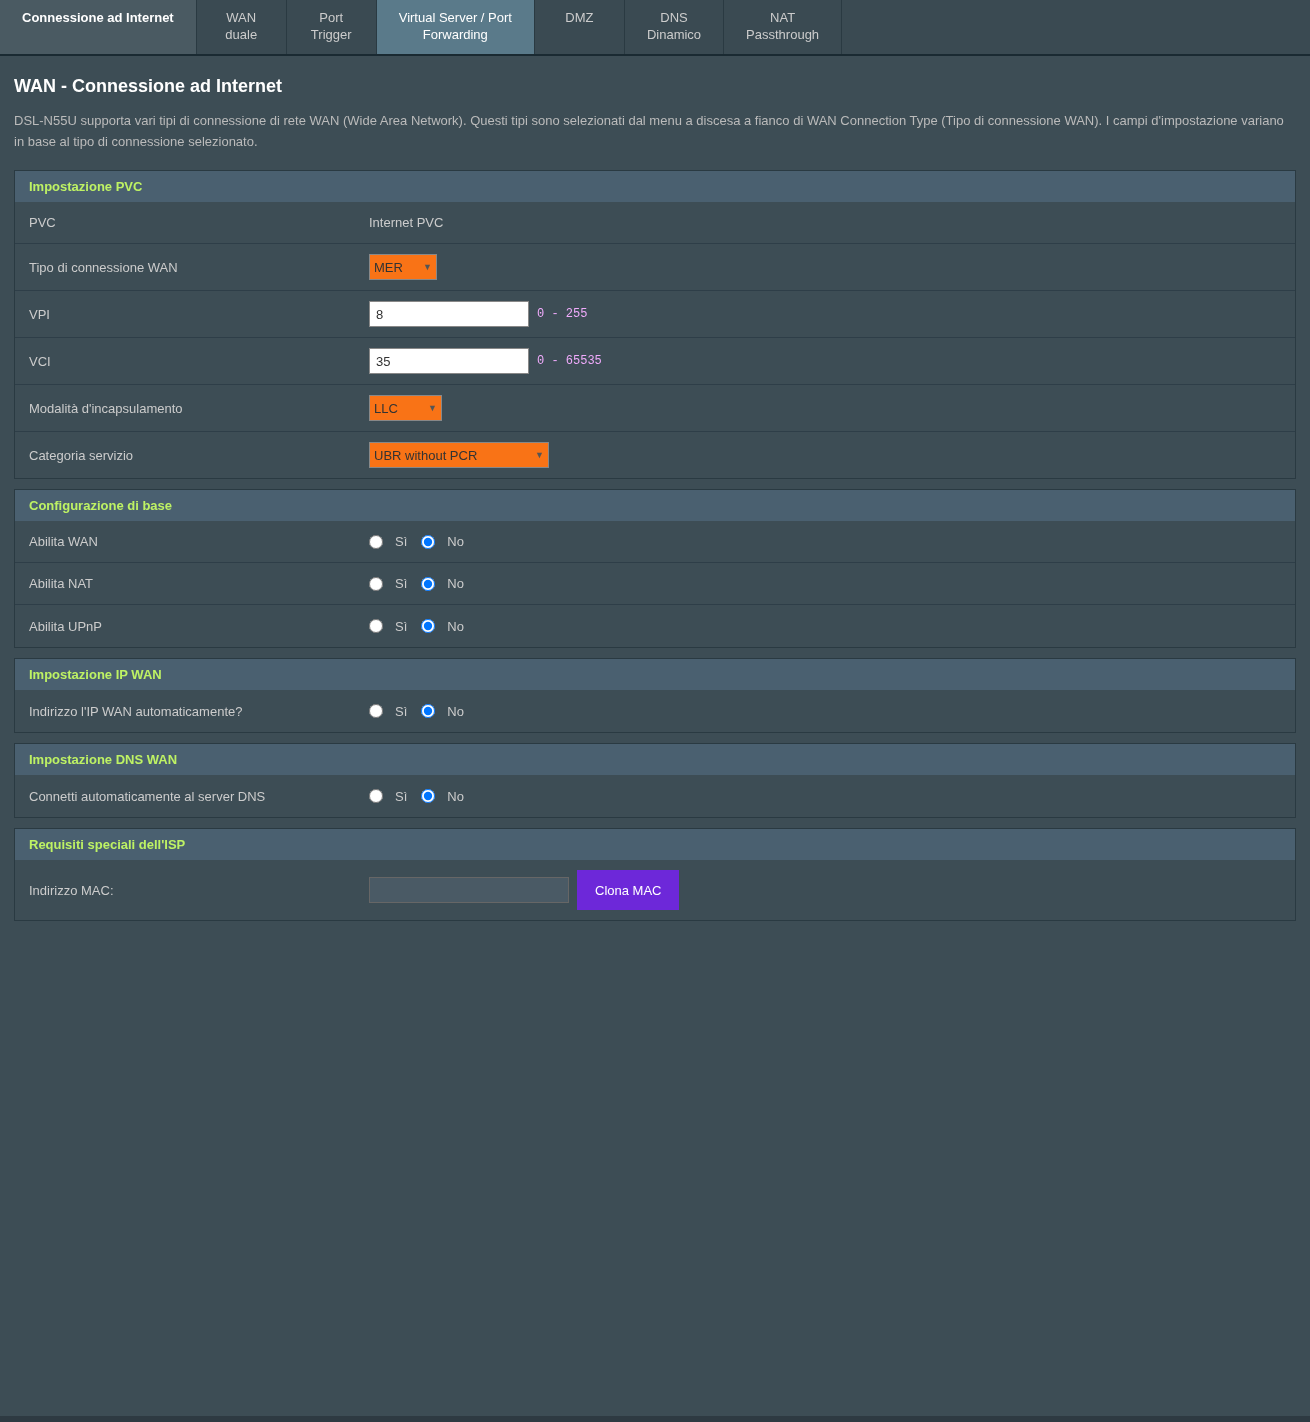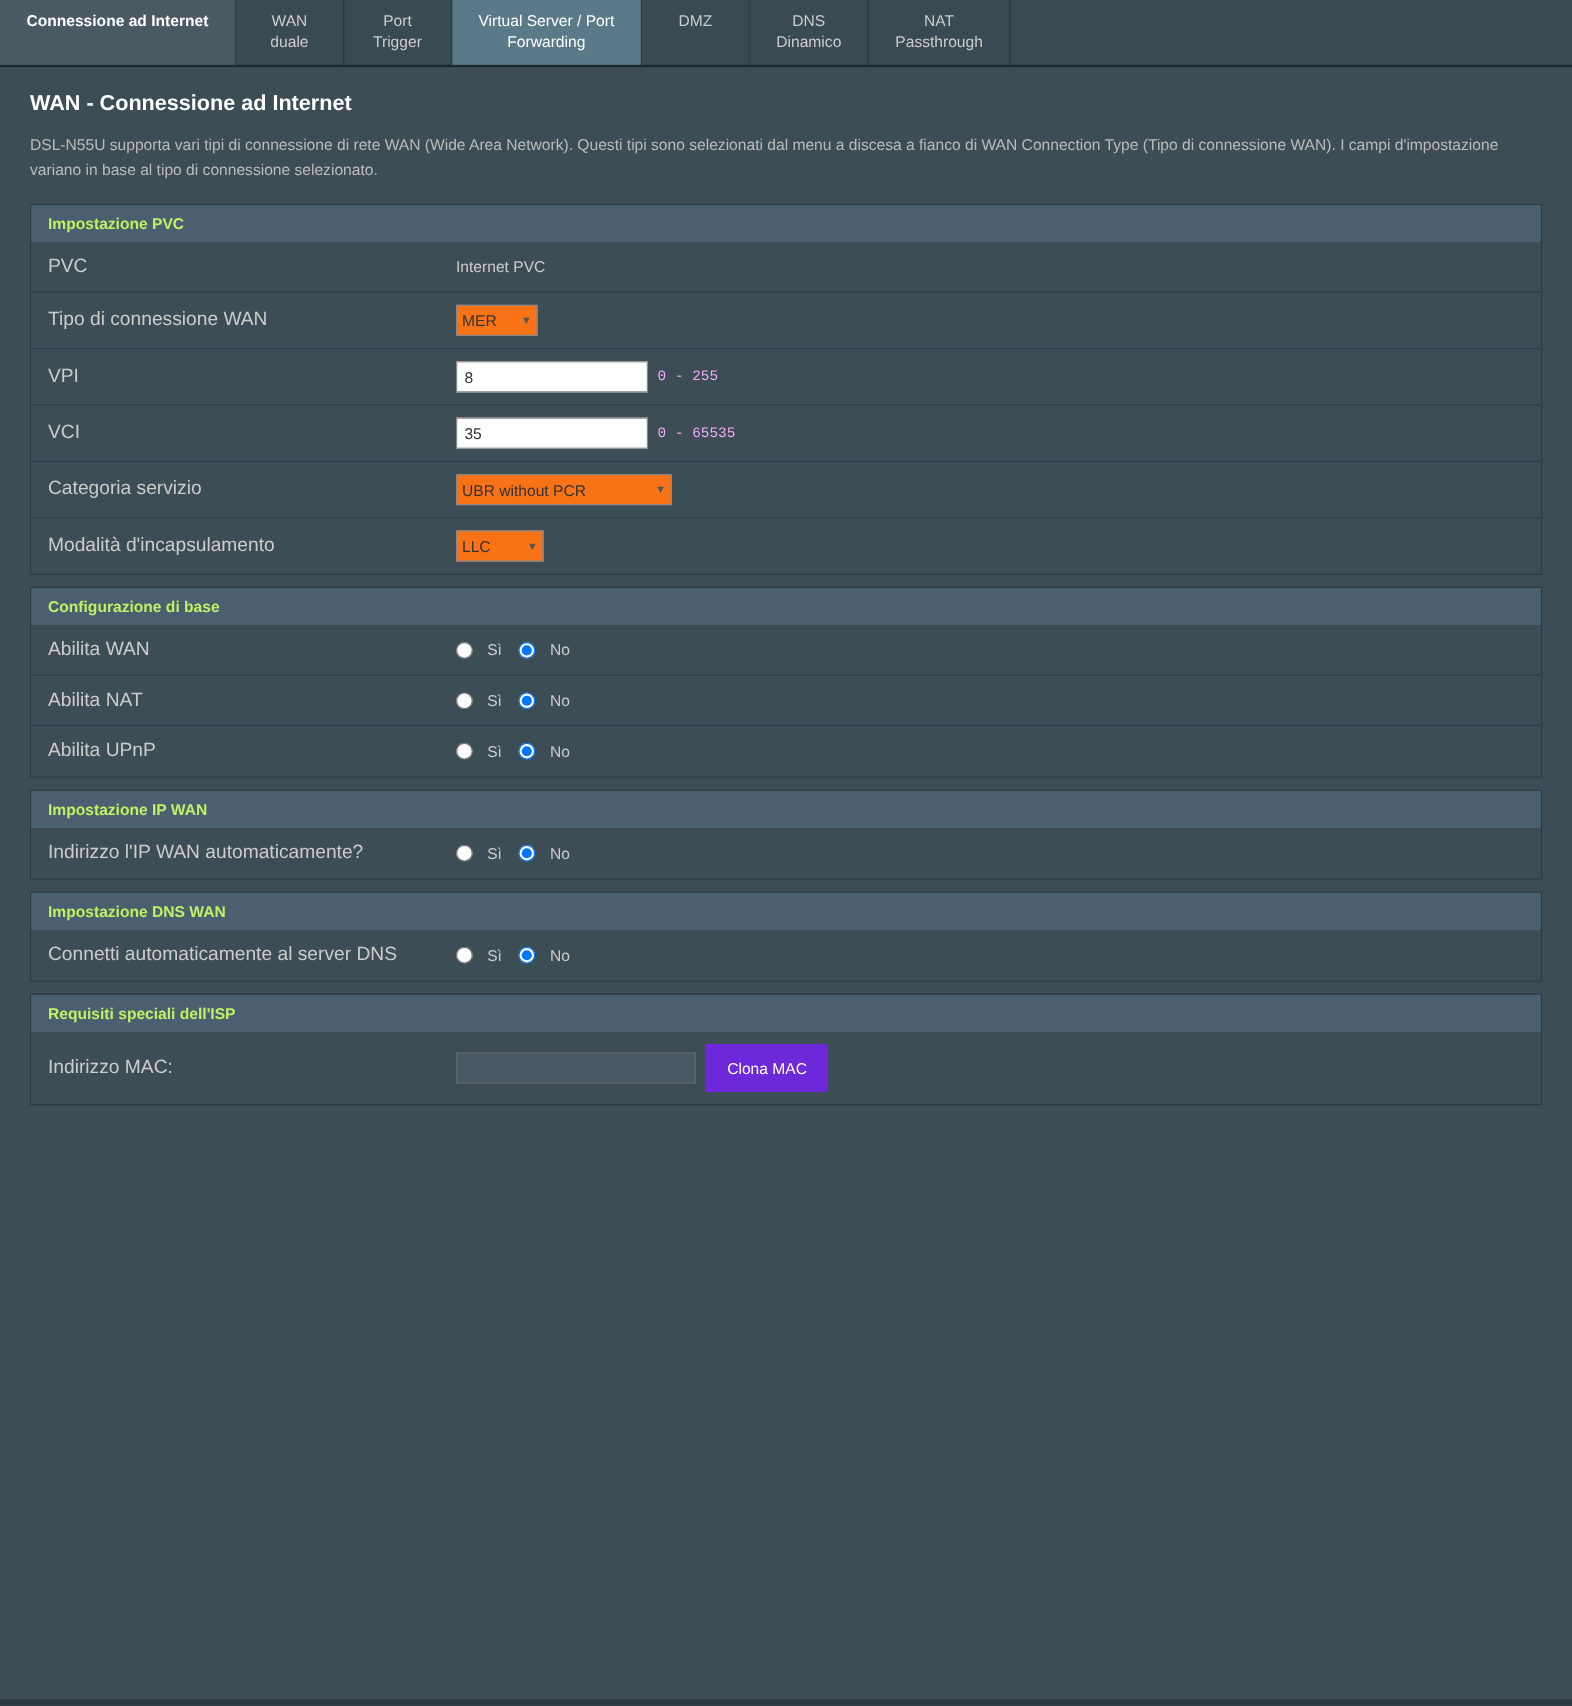--- a/index.html
+++ b/index.html
@@ -33,21 +33,21 @@
       font-weight: bold;
     }
     .tab-virtual-server {
       background: #5a7a8a;
       color: #fff;
     }
 
     
     .content {
       background: #3d4d55;
-      padding: 20px 25px;
+      padding: 20px 14px;
       min-height: 1360px;
     }
 
     .page-title {
       font-size: 18px;
       font-weight: bold;
       color: #fff;
       margin-bottom: 14px;
     }
 
@@ -83,21 +83,21 @@
       border-bottom: 1px solid #2e3e48;
       min-height: 42px;
     }
     .form-row:last-child {
       border-bottom: none;
     }
 
     .form-label {
       width: 340px;
       color: #ccc;
-      font-size: 16px;
+      font-size: 13px;
       flex-shrink: 0;
     }
 
     .form-value {
       flex: 1;
       display: flex;
       align-items: center;
       gap: 8px;
     }
 
@@ -258,46 +258,46 @@
 
       <div class="form-row">
         <div class="form-label">VCI</div>
         <div class="form-value">
           <input type="text" class="text-input" value="35" style="">
           <span class="range-hint">0 - 65535</span>
         </div>
       </div>
 
       <div class="form-row">
+        <div class="form-label">Modalità d'incapsulamento</div>
+        <div class="form-value">
+          <div class="select-wrapper">
+            <select class="select-input">
+              <option>LLC</option>
+              <option>VC-Mux</option>
+            </select>
+          </div>
+        </div>
+      </div>
+
+      <div class="form-row">
         <div class="form-label">Categoria servizio</div>
         <div class="form-value">
           <div class="select-wrapper">
             <select class="select-input" style="width:180px">
               <option>UBR without PCR</option>
               <option>UBR with PCR</option>
               <option>CBR</option>
               <option>Non Realtime VBR</option>
               <option>Realtime VBR</option>
             </select>
           </div>
         </div>
       </div>
 
-      <div class="form-row">
-        <div class="form-label">Modalità d'incapsulamento</div>
-        <div class="form-value">
-          <div class="select-wrapper">
-            <select class="select-input">
-              <option>LLC</option>
-              <option>VC-Mux</option>
-            </select>
-          </div>
-        </div>
-      </div>
-
     </div>
   </div>
 
   <div class="section" style="margin-top:10px">
     <div class="section-header">Configurazione di base</div>
     <div class="section-body">
 
       <div class="form-row">
         <div class="form-label">Abilita WAN</div>
         <div class="form-value">

